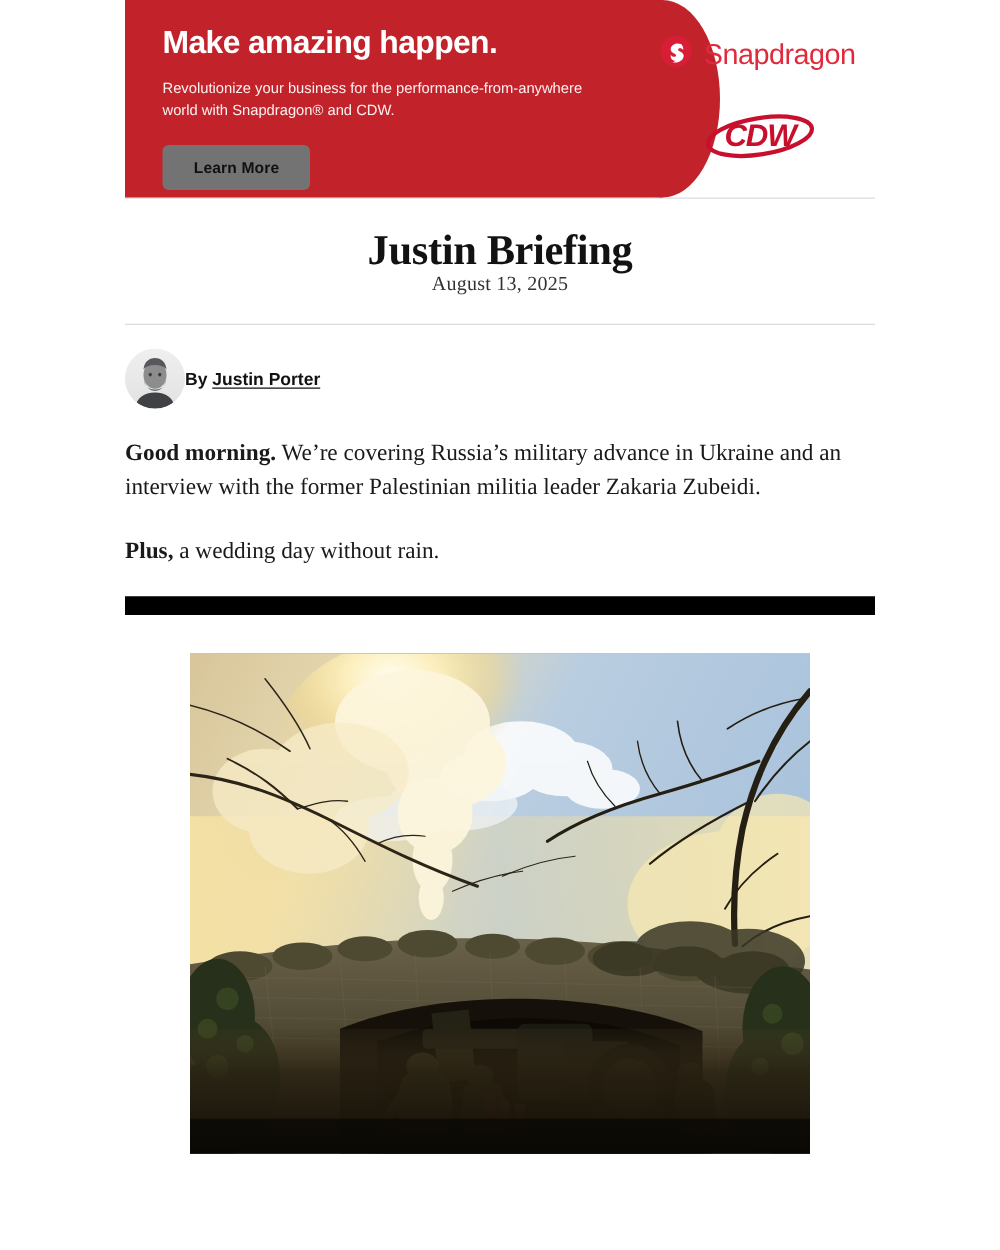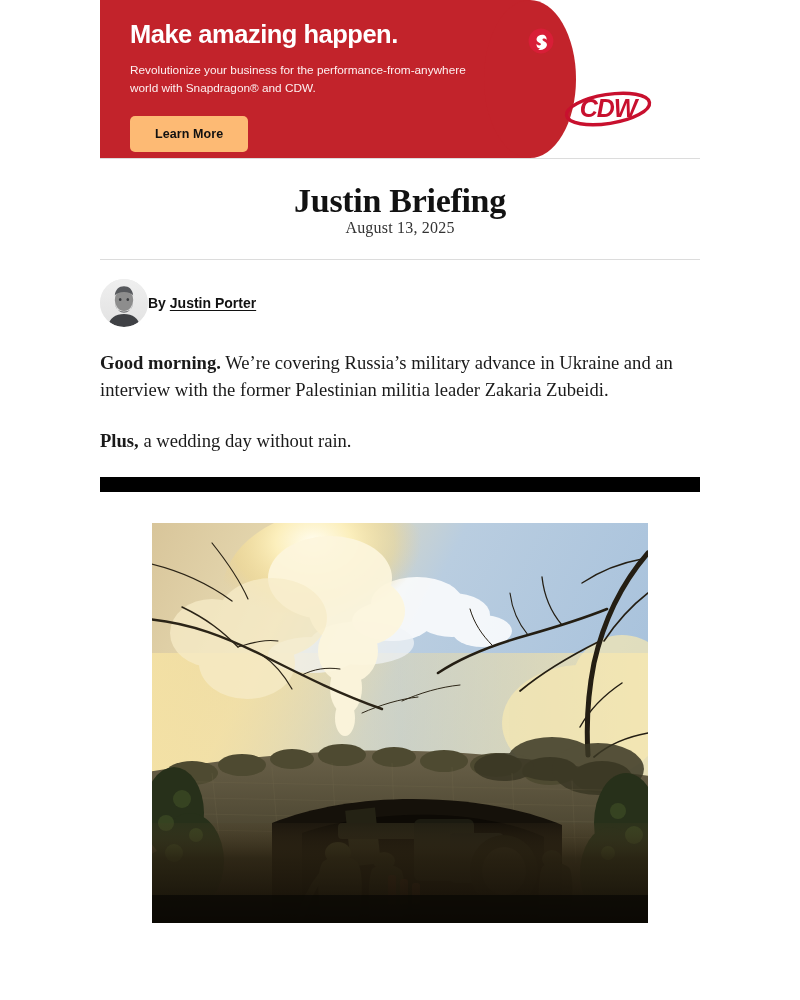--- a/index.html
+++ b/index.html
@@ -97,21 +97,21 @@
     font-size: 11.8px;
     line-height: 1.52;
     margin-top: 14px;
     color: #fdf0f0;
     font-weight: 400;
     max-width: 345px;
   }
   .ad-cta {
     display: inline-block;
     margin-top: 18px;
-    background: #fdba74;
+    background: #737373;
     color: #111111;
     font-size: 12.5px;
     font-weight: 700;
     letter-spacing: .1px;
     padding: 11px 25px;
     border-radius: 5px;
     text-decoration: none;
     border: 0;
     cursor: pointer;
     font-family: "Liberation Sans", "DejaVu Sans", sans-serif;
@@ -272,20 +272,21 @@
     </div>
 
     <div class="ad-logos">
       <div class="logo-snapdragon">
         <span>
           <svg width="26" height="26" viewBox="0 0 26 26">
             <circle cx="13" cy="13" r="12.4" fill="#d81e37"></circle>
             <path d="M16.6 7.2c-3.4-1.2-7 .3-7.9 3-.6 1.9.4 3.4 2.2 4.3 1.2.6 2 .9 2 1.8 0 .8-1 1.3-2.2 1-1-.2-1.7-.8-2-1.6-.7 2.6 1 4.6 3.7 4.9-1.1.9-2.4 1.2-2.4 1.2 4 .9 7.9-1 8.8-4 .6-2-.5-3.5-2.4-4.4-1.2-.6-2-.9-1.9-1.8.1-.8 1-1.2 2.1-1 .9.2 1.6.7 1.9 1.5.6-2.4-.9-4.3-1.9-4.9z" fill="#ffffff"></path>
           </svg>
         </span>
+        <span class="sd-word">Snapdragon</span>
       </div>
 
       <div class="logo-cdw">
         <svg width="96" height="38" viewBox="0 0 96 38">
           <ellipse cx="46" cy="19" rx="42" ry="14.5" fill="none" stroke="#c8102e" stroke-width="3.4" transform="rotate(-9 46 19)"></ellipse>
           <text x="46" y="27" text-anchor="middle" font-family="Liberation Sans, DejaVu Sans, sans-serif" font-size="25" font-weight="700" font-style="italic" fill="#c8102e" letter-spacing="-1">CDW</text>
         </svg>
       </div>
     </div>
   </div>

